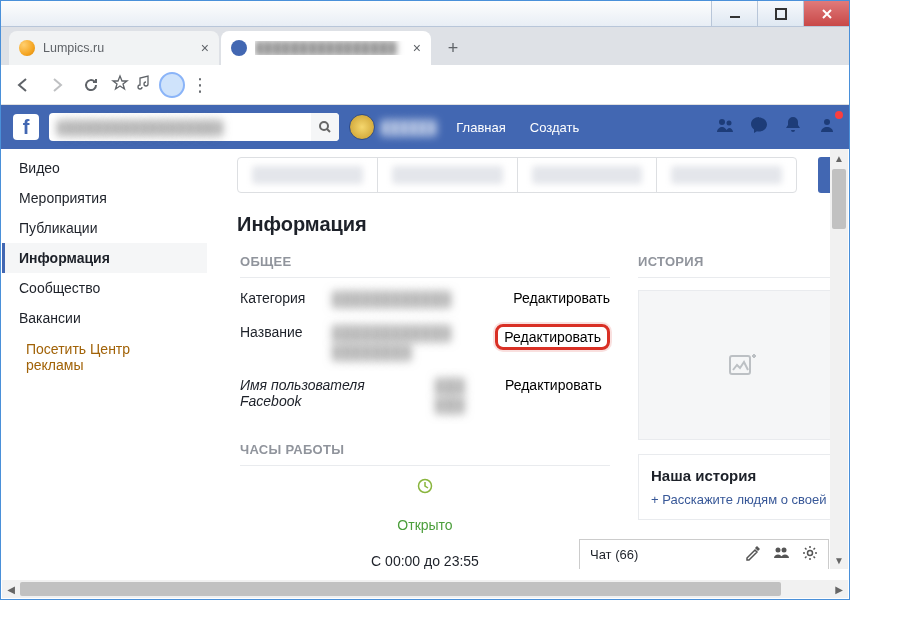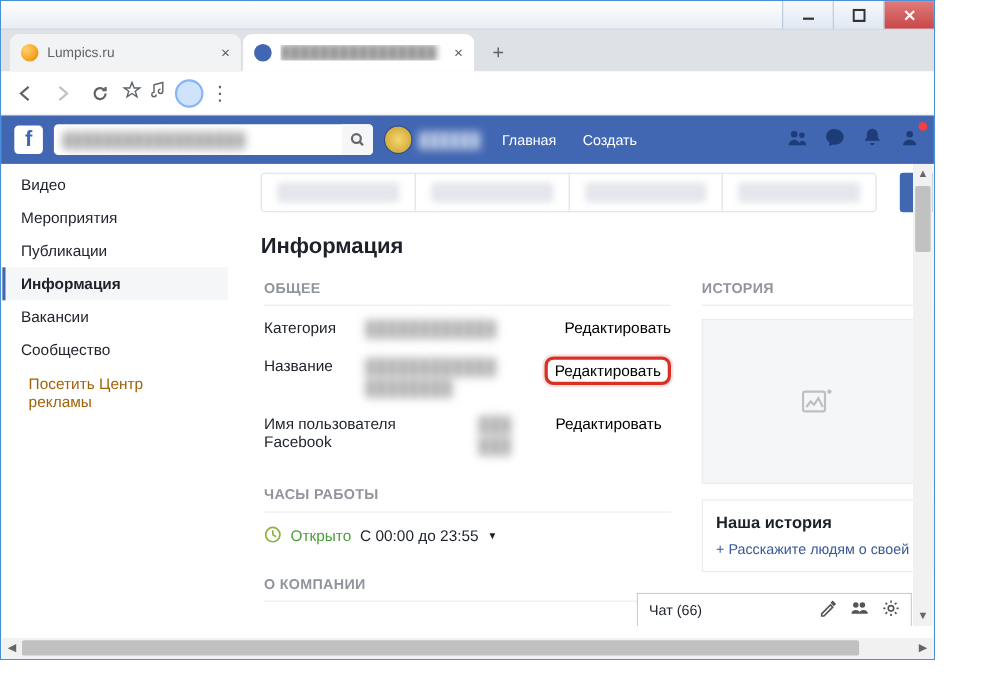--- a/index.html
+++ b/index.html
@@ -137,24 +137,24 @@
   .bluepatch{position:absolute;top:8px;right:0;width:30px;height:36px;background:#4267b2;border-radius:3px 0 0 3px;}
   h1.info{font-size:20px;font-weight:bold;color:#1d2129;margin-bottom:18px;}
   .twocol{display:flex;gap:28px;justify-content:flex-end;}
   .colL{width:370px;}
   .colR{width:210px;}
   .sect{color:#90949c;font-size:13px;font-weight:bold;letter-spacing:.3px;border-bottom:1px solid #e9ebee;padding-bottom:8px;margin-bottom:12px;}
   .row{display:flex;align-items:flex-start;font-size:14px;color:#1d2129;margin-bottom:14px;gap:10px;}
   .row .lab{width:82px;flex:none;}
   .row .val{flex:1;color:transparent;text-shadow:0 0 8px rgba(120,120,120,.55);line-height:1.4;}
   .row .edit{color:#000000;cursor:pointer;flex:none;}
-  .rowuser .lab{width:185px;}
+  .rowuser .lab{width:185px;font-style:italic;}
   .rowuser .val{width:60px;flex:none;color:transparent;text-shadow:0 0 8px rgba(120,120,120,.55);}
   .hlbox{border:3px solid #d93025;border-radius:8px;padding:2px 6px;box-shadow:0 0 0 2px rgba(217,48,37,.15);}
-  .hours{display:flex;align-items:center;gap:8px;color:#1d2129;font-size:14px;margin-top:10px;}
+  .hours{display:flex;align-items:center;gap:20px;color:#1d2129;font-size:14px;margin-top:10px;flex-direction:column;}
   .hours .clock{color:#89b53d;}
   .hours .open{color:#4b9e3b;}
   .hours .tri{font-size:9px;color:#1d2129;}
   .storyimg{height:150px;border:1px solid #e9ebee;background:#f5f6f7;display:flex;align-items:center;justify-content:center;color:#bcc0c4;font-size:22px;margin-bottom:14px;}
   .storycard{border:1px solid #e9ebee;padding:12px;background:#fff;}
   .storycard h3{font-size:15px;font-weight:bold;color:#1d2129;margin-bottom:8px;}
   .storycard .tell{color:#385898;font-size:13px;white-space:nowrap;overflow:hidden;text-overflow:ellipsis;}
   .vscroll{position:absolute;right:0;top:0;bottom:0;width:18px;background:#f1f1f1;}
   .vscroll .thumb{position:absolute;left:2px;right:2px;top:20px;height:60px;background:#c1c1c1;border-radius:2px;}
   .vscroll .arrow{position:absolute;left:0;right:0;height:18px;display:flex;align-items:center;justify-content:center;color:#666;font-size:10px;}
@@ -289,22 +289,22 @@
       </span>
     </div>
   </div>
 
   <div class="content">
     <div class="leftnav">
       <div class="item">Видео</div>
       <div class="item">Мероприятия</div>
       <div class="item">Публикации</div>
       <div class="item active">Информация</div>
+      <div class="item">Сообщество</div>
       <div class="item">Вакансии</div>
-      <div class="item">Сообщество</div>
       <div class="adcenter">Посетить Центр рекламы</div>
     </div>
 
     <div class="main">
       <div class="bluepatch"></div>
       <div class="fakeactions">
         <div class="seg"></div>
         <div class="seg"></div>
         <div class="seg"></div>
         <div class="seg"></div>

